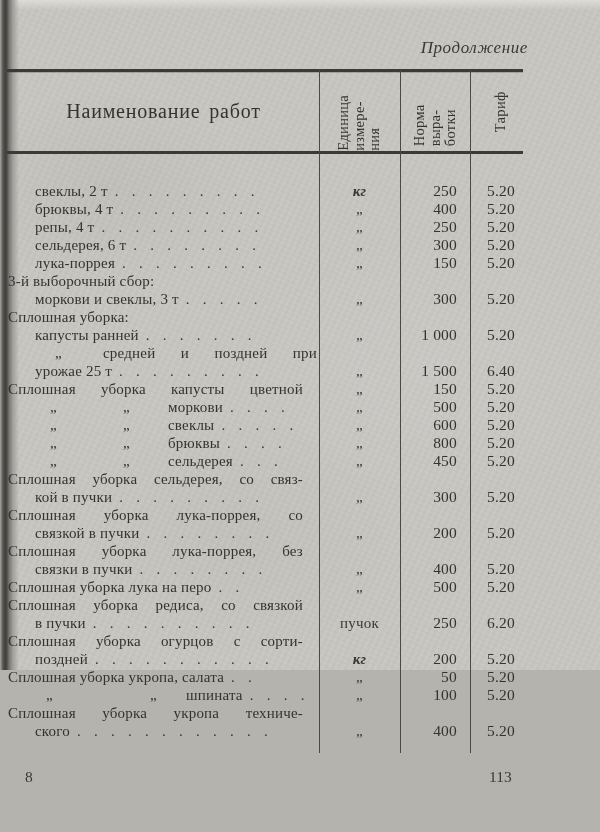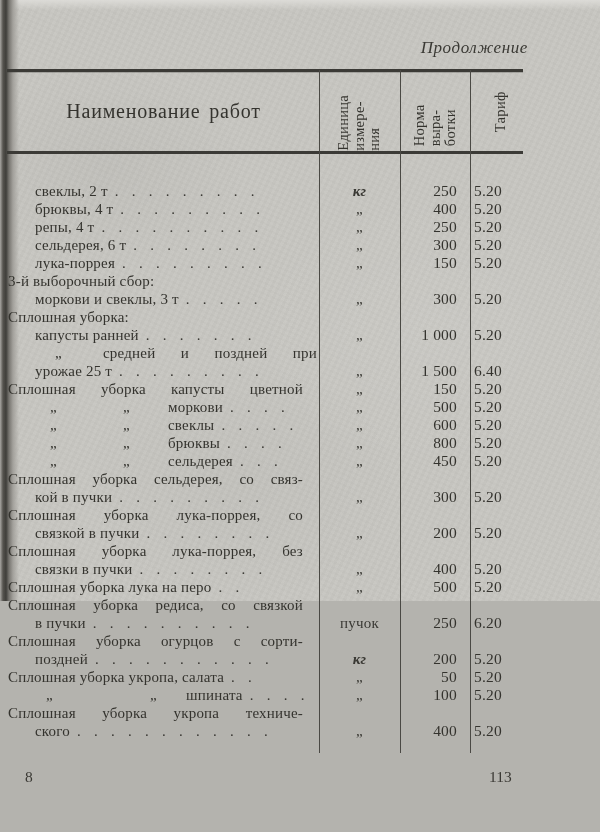--- a/index.html
+++ b/index.html
@@ -2,21 +2,21 @@
 <html><head>
 <meta charset="utf-8">
 <style>
   html,body{margin:0;padding:0;}
   body{
     width:600px;height:832px;overflow:hidden;
     font-family:"Liberation Serif","DejaVu Serif",serif;
     background:#b4b3ae;
   }
   .page{
-    position:relative;width:600px;height:601px;
+    position:relative;width:600px;height:670px;
     color:#34332e;
     background:
       radial-gradient(ellipse 220px 160px at 18% 28%, rgba(0,0,0,0.03), transparent 65%),
       radial-gradient(ellipse 320px 240px at 72% 55%, rgba(255,255,255,0.05), transparent 60%),
       radial-gradient(ellipse 260px 200px at 40% 80%, rgba(0,0,0,0.025), transparent 65%),
       repeating-linear-gradient(115deg, rgba(0,0,0,0.014) 0 3px, rgba(255,255,255,0.016) 3px 6px),
       repeating-linear-gradient(23deg, rgba(0,0,0,0.01) 0 2px, rgba(255,255,255,0.012) 2px 5px),
       #c7c6c1;
   }
   .top-light{position:absolute;left:0;top:0;right:0;height:10px;
@@ -42,21 +42,21 @@
   .vh-norma{left:400px;width:70px;}
   .vh-tarif{left:470px;width:62px;}
   .vh-tarif .rot{text-align:center;}
   
   #rows{position:absolute;left:8px;top:182px;width:560px;}
   .row{position:relative;height:18px;line-height:18px;display:flex;font-size:15px;letter-spacing:0.2px;}
   .cell{white-space:nowrap;}
   .c-name{width:311px;position:relative;}
   .c-unit{width:81px;text-align:center;color:#3a3934;}
   .c-norma{width:70px;text-align:right;padding-right:13px;box-sizing:border-box;font-size:15.5px;}
-  .c-tarif{width:88px;padding-left:4px;box-sizing:border-box;font-size:15.5px;font-family:Liberation Serif, serif;}
+  .c-tarif{width:88px;padding-left:17px;box-sizing:border-box;font-size:15.5px;font-family:Liberation Serif, serif;}
   .it{font-style:italic;font-weight:bold;}
   .dots{word-spacing:7.5px;margin-left:7px;letter-spacing:1px;color:#3a3934;}
   .d{position:absolute;top:0;}
   .style-indent .lbl{margin-left:27px;}
   .style-flushjust .lbl{display:block;text-align:justify;text-align-last:justify;margin-right:16px;white-space:normal;}
   .style-ditto1 .d1{left:47px;}
   .style-ditto1 .lbl{position:absolute;left:95px;right:2px;display:block;text-align:justify;text-align-last:justify;white-space:normal;}
   .style-ditto2 .d1{left:42px;} .style-ditto2 .d2{left:115px;} .style-ditto2 .lbl{margin-left:160px;}
   .style-ditto2b .d1{left:38px;} .style-ditto2b .d2{left:142px;} .style-ditto2b .lbl{margin-left:178px;}
   .pagenum{position:absolute;font-size:15.5px;color:#3a3934;}

